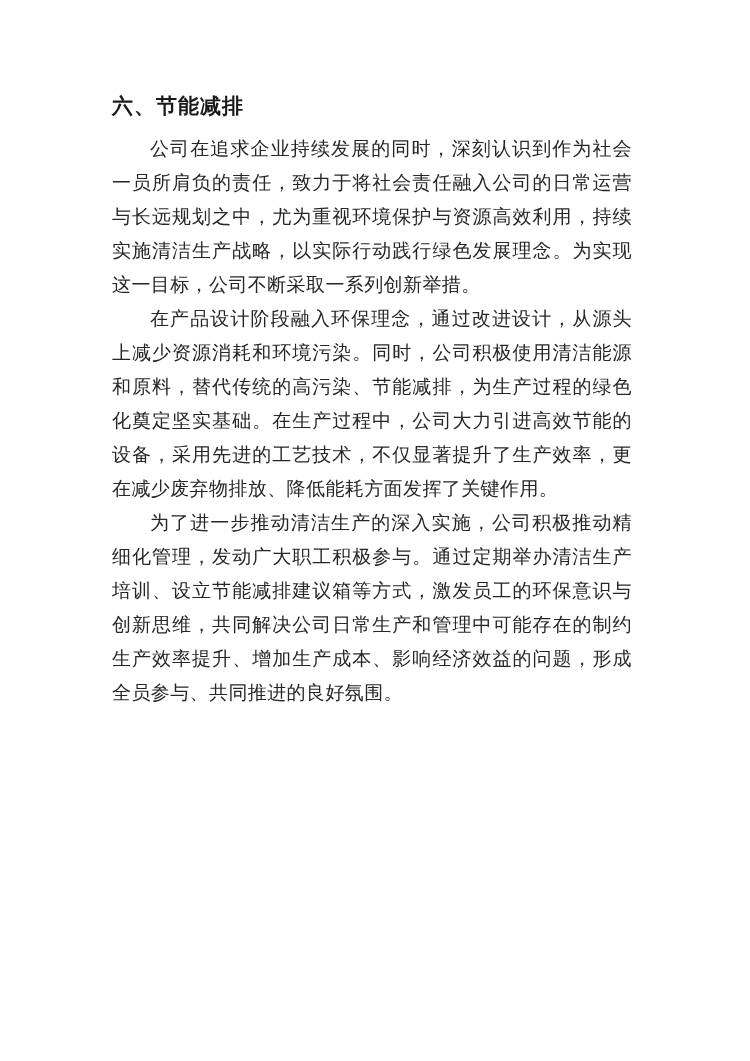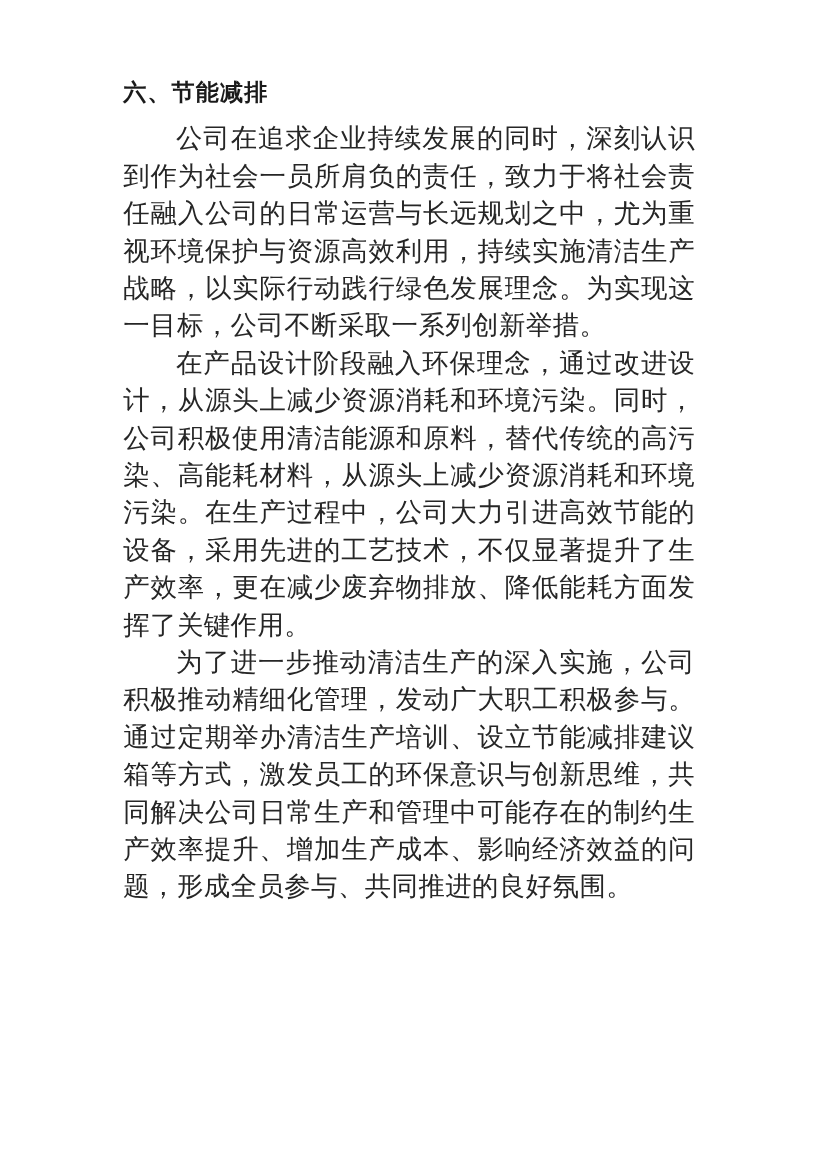--- a/index.html
+++ b/index.html
@@ -13,45 +13,45 @@
     height: 1061px;
     background: #ffffff;
     overflow: hidden;
     font-family: "Liberation Serif", "DejaVu Serif", serif;
   }
   .content {
     position: absolute;
     top: 0;
     left: 112px;
     width: 520px;
-    padding-top: 64px;
+    padding-top: 86px;
     color: #222222;
   }
   .heading {
     font-size: 21px;
     line-height: 40px;
     font-weight: bold;
     margin: 0 0 6px 0;
     letter-spacing: 1px;
     color: #1a1a1a;
   }
   .para {
-    font-size: 24px;
+    font-size: 19px;
     line-height: 34px;
     margin: 0;
     text-indent: 2em;
     text-align: justify;
     text-align-last: left;
     letter-spacing: 0.4px;
     color: #262626;
   }
 </style>
 </head>
 <body>
 
 <div class="page">
   <div class="content">
     <h2 class="heading">六、节能减排</h2>
     <p class="para">公司在追求企业持续发展的同时，深刻认识到作为社会一员所肩负的责任，致力于将社会责任融入公司的日常运营与长远规划之中，尤为重视环境保护与资源高效利用，持续实施清洁生产战略，以实际行动践行绿色发展理念。为实现这一目标，公司不断采取一系列创新举措。</p>
-    <p class="para">在产品设计阶段融入环保理念，通过改进设计，从源头上减少资源消耗和环境污染。同时，公司积极使用清洁能源和原料，替代传统的高污染、高能耗材料，从源头上减少资源消耗和环境污染。在生产过程中，公司大力引进高效节能的设备，采用先进的工艺技术，不仅显著提升了生产效率，更在减少废弃物排放、降低能耗方面发挥了关键作用。</p>
+    <p class="para">在产品设计阶段融入环保理念，通过改进设计，从源头上减少资源消耗和环境污染。同时，公司积极使用清洁能源和原料，替代传统的高污染、节能减排，为生产过程的绿色化奠定坚实基础。在生产过程中，公司大力引进高效节能的设备，采用先进的工艺技术，不仅显著提升了生产效率，更在减少废弃物排放、降低能耗方面发挥了关键作用。</p>
     <p class="para">为了进一步推动清洁生产的深入实施，公司积极推动精细化管理，发动广大职工积极参与。通过定期举办清洁生产培训、设立节能减排建议箱等方式，激发员工的环保意识与创新思维，共同解决公司日常生产和管理中可能存在的制约生产效率提升、增加生产成本、影响经济效益的问题，形成全员参与、共同推进的良好氛围。</p>
   </div>
 </div>
 
 </body></html>

